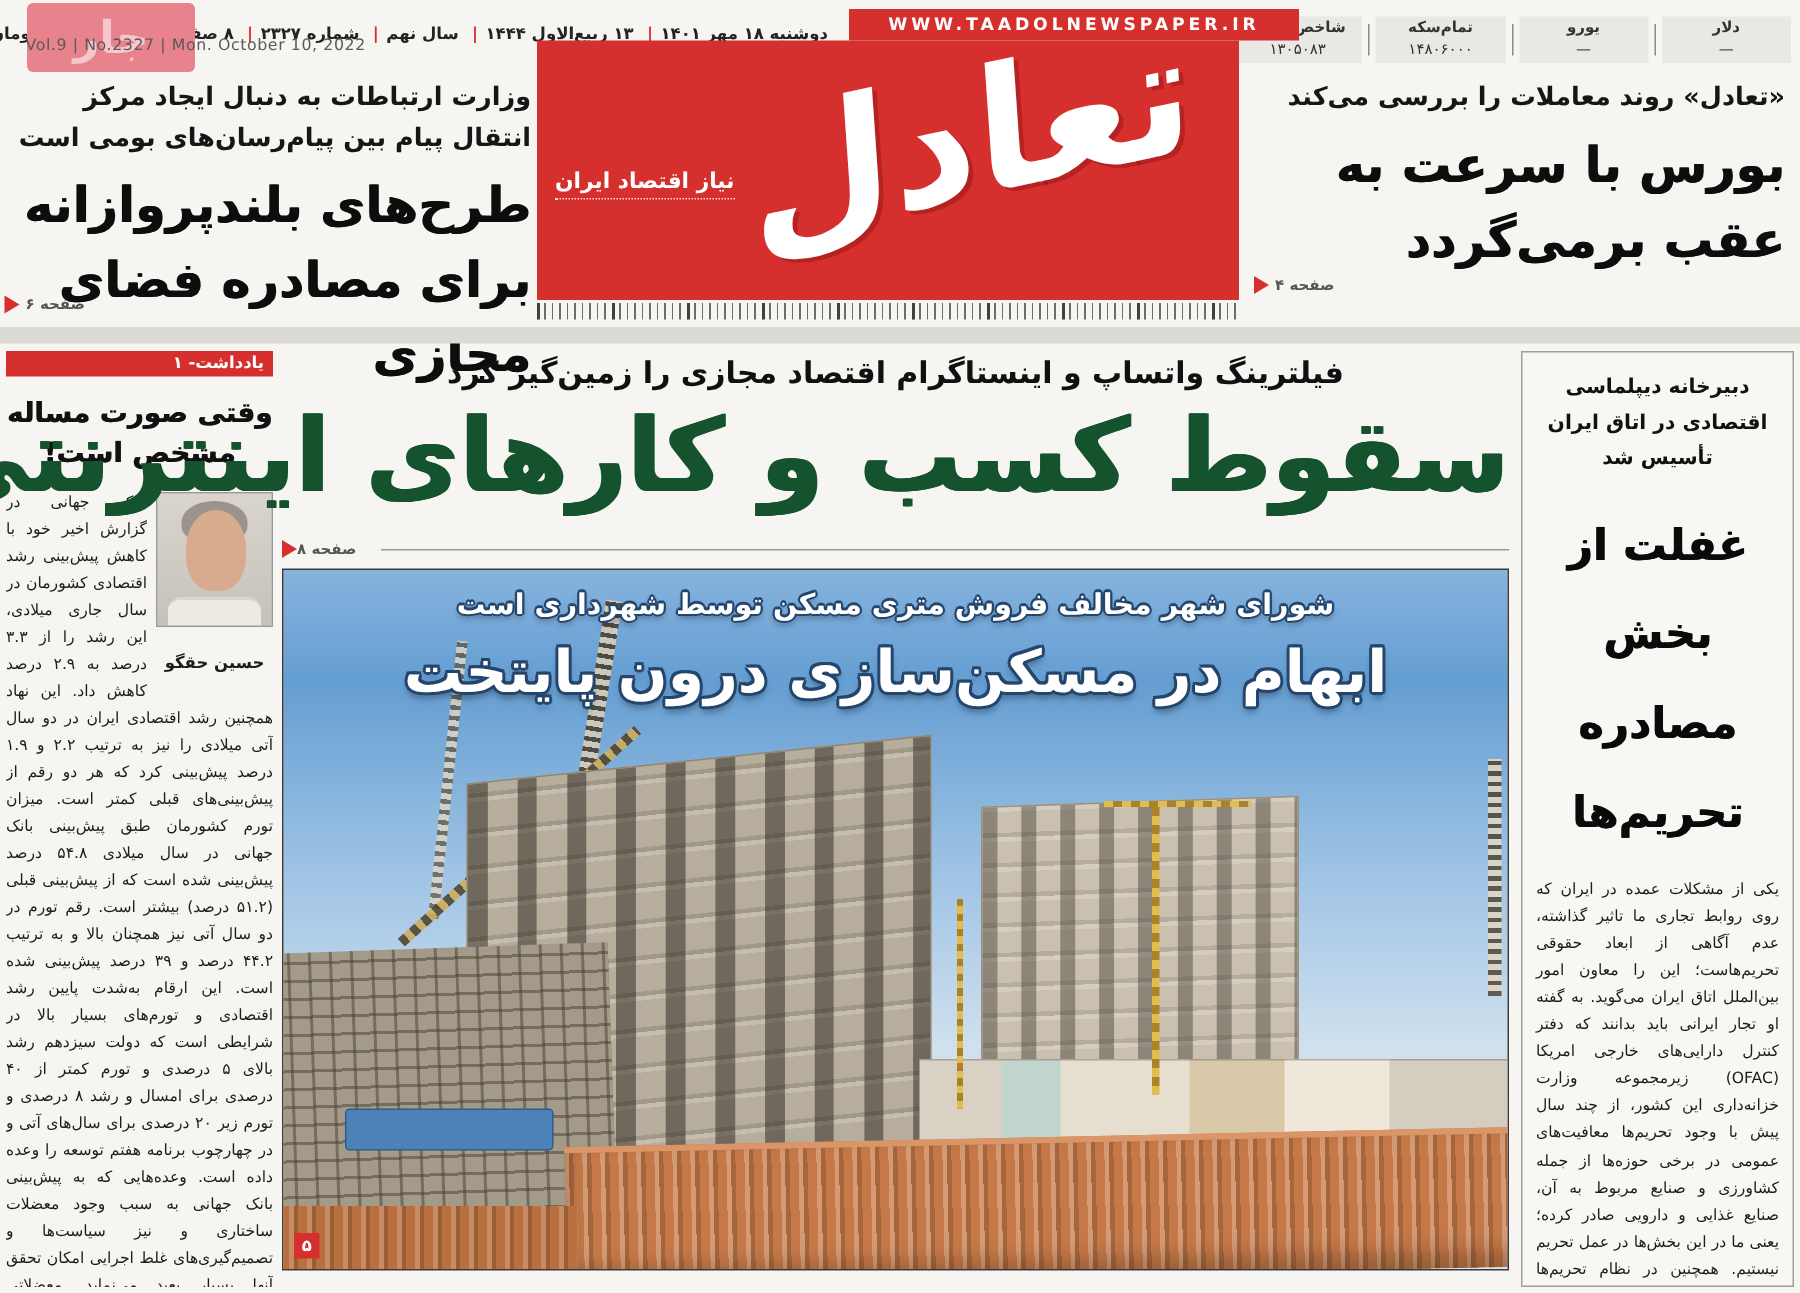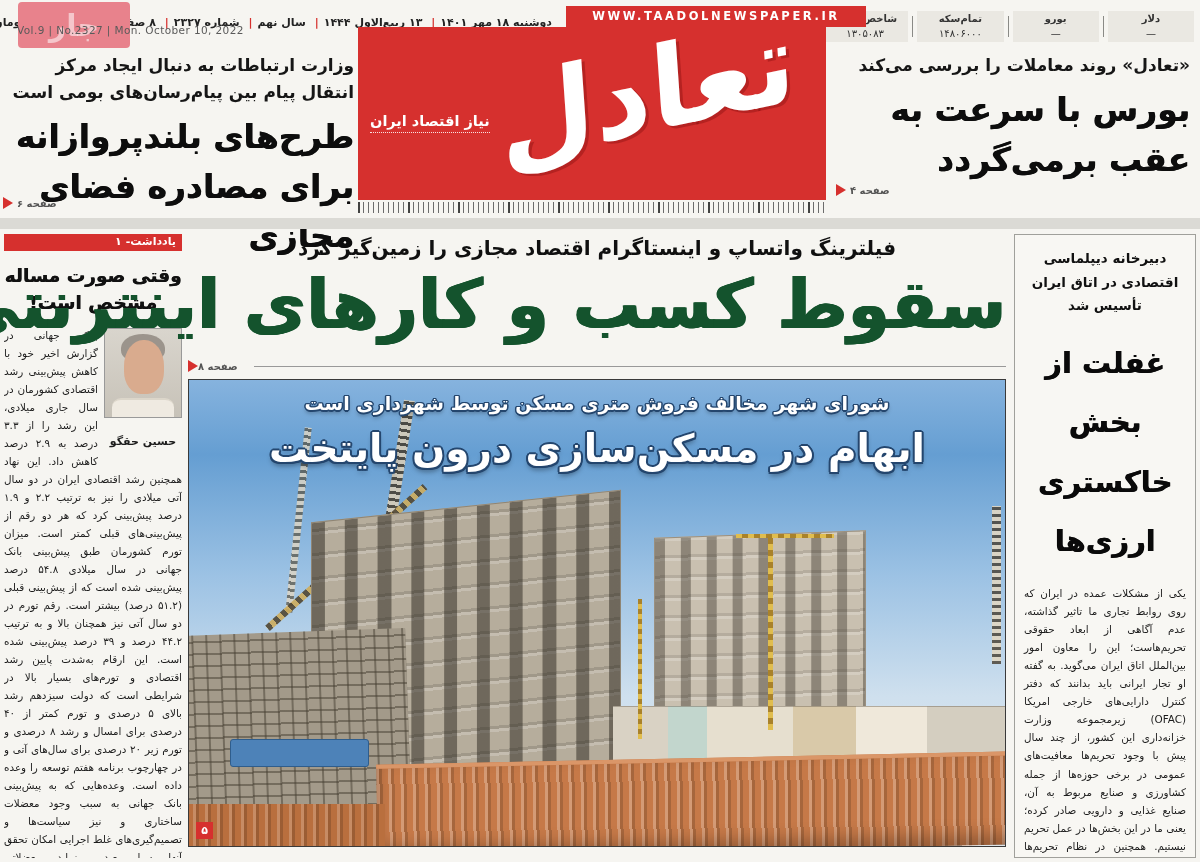--- a/index.html
+++ b/index.html
@@ -252,15 +252,15 @@
     <div class="cap-wrap">
       <div class="cap-kicker">شورای شهر مخالف فروش متری مسکن توسط شهرداری است</div>
       <div class="cap-title">ابهام در مسکن‌سازی درون پایتخت</div>
     </div>
     <div class="badge5">۵</div>
   </div>
 </div>
 
 <div class="abs gray-col">
   <div class="g-kicker">دبیرخانه دیپلماسی اقتصادی در اتاق ایران تأسیس شد</div>
-  <div class="g-title">غفلت از بخش خاکستری ارزی‌ها</div>
+  <div class="g-title">غفلت از بخش مصادره تحریم‌ها</div>
   <div class="g-body">یکی از مشکلات عمده در ایران که روی روابط تجاری ما تاثیر گذاشته، عدم آگاهی از ابعاد حقوقی تحریم‌هاست؛ این را معاون امور بین‌الملل اتاق ایران می‌گوید. به گفته او تجار ایرانی باید بدانند که دفتر کنترل دارایی‌های خارجی امریکا (OFAC) زیرمجموعه وزارت خزانه‌داری این کشور، از چند سال پیش با وجود تحریم‌ها معافیت‌های عمومی در برخی حوزه‌ها از جمله کشاورزی و صنایع مربوط به آن، صنایع غذایی و دارویی صادر کرده؛ یعنی ما در این بخش‌ها در عمل تحریم نیستیم. همچنین در نظام تحریم‌ها حوزه‌هایی با عنوان حوزه‌های خاکستری تلقی می‌شوند که نه در ردیف کالاهای تحریمی هستند و نه با قاطعیت معافیتی درباره آنها صادر شده است. از صنایع ساختمانی تا صنایع چوب و سرامیک و شیرآلات در این حوزه قرار دارند و بازرگانان می‌توانند برای صادرات این محصولات اقدام کنند اما اطلاع‌رسانی لازم در این زمینه صورت نگرفته</div>
 </div>
 
 </body></html>

